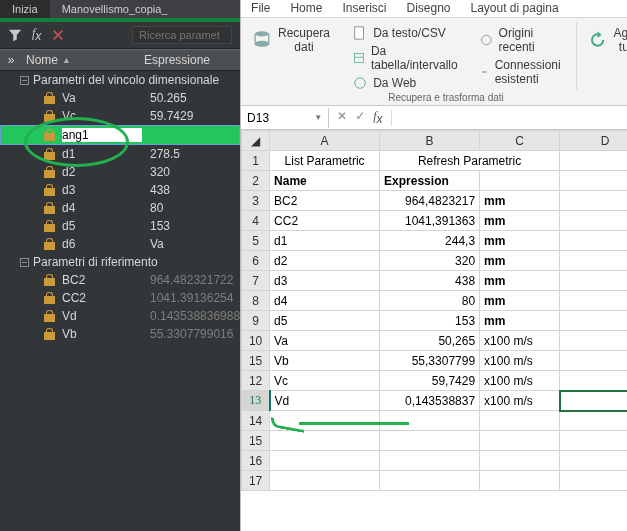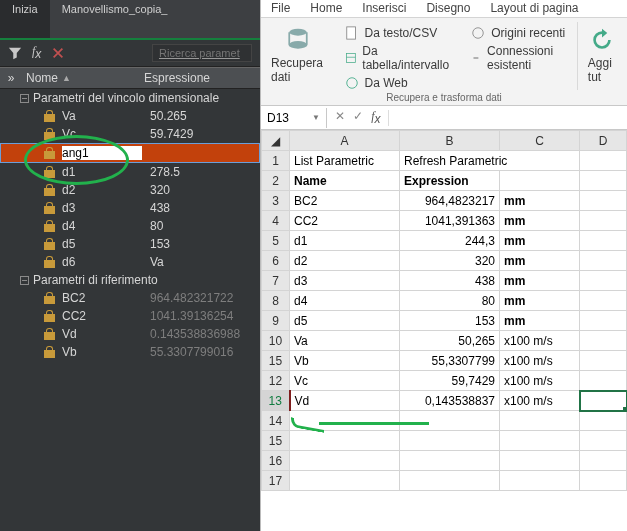--- a/index.html
+++ b/index.html
@@ -1,80 +1,80 @@
 <!DOCTYPE html>
 <html><head>
 <meta charset="utf-8">
 <style>
   * { box-sizing: border-box; margin: 0; padding: 0; font-family: "Segoe UI", Tahoma, sans-serif; font-size: 12px; }
   body { width: 627px; height: 531px; display: flex; overflow: hidden; background: #fff; }
 
   
   .left { width: 260px; background: #333638; color: #d6d6d6; display: flex; flex-direction: column; }
-  .tabs { display: flex; height: 40px; background: #3d3f42; border-bottom: 2px solid #15803d; }
+  .tabs { display: flex; height: 22px; background: #3d3f42; border-bottom: 4px solid #15803d; align-items: flex-end; }
   .tab { padding: 3px 12px; font-size: 11px; color: #cfcfcf; }
   .tab.active { background: #2a2c2e; }
   .panel-title { padding: 6px 8px; font-size: 12px; color: #d6d6d6; border-bottom: 1px solid #2a2c2e; }
   .toolbar { display: flex; align-items: center; gap: 10px; padding: 4px 8px; border-bottom: 1px solid #222; }
   .tb-icon { width: 14px; height: 14px; }
-  .search { margin-left: auto; background: #2f3133; border: 1px solid #444; color: #999; padding: 2px 6px; width: 100px; font-size: 11px; text-decoration: underline; }
+  .search { margin-left: auto; background: #2f3133; border: 1px solid #444; color: #999; padding: 2px 6px; width: 100px; font-size: 11px; }
   .headers { display: flex; background: #4c4f52; border-top: 1px solid #666; border-bottom: 1px solid #222; height: 22px; align-items: center; }
   .hdr-exp { width: 22px; text-align: center; }
   .hdr-name { width: 118px; padding-left: 4px; display:flex; align-items:center; gap:4px;}
   .hdr-expr { flex: 1; padding-left: 4px; }
   .sort-icon { font-size:9px; color:#aaa; }
   .tree { position: relative; flex:1; overflow:hidden; }
   .group { display:flex; align-items:center; gap:4px; padding:2px 4px 2px 20px; color:#d6d6d6; }
   .group .sq { display:inline-block; width:9px; height:9px; border:1px solid #8a8a8a; position:relative; }
   .group .sq::before { content:""; position:absolute; left:1px; right:1px; top:3px; height:1px; background:#8a8a8a; }
   .row { display:flex; align-items:center; height:18px; padding-left: 44px; position:relative;}
   .row .icon { width:12px; height:12px; margin-right:6px; flex-shrink:0; }
   .row .nm { width:88px; color:#d6d6d6; }
   .row .val { color:#d6d6d6; }
   .row.ref .val { color:#7e7e7e; }
-  .row.editing { background:#c2410c; color:#000; border:1px solid #6a9ed9; padding-left:43px; height:20px; }
+  .row.editing { background:#22c55e; color:#000; border:1px solid #6a9ed9; padding-left:43px; height:20px; }
   .row.editing input { border:none; outline:none; font-size:12px; width:80px; }
 
   
   .ellipse { position:absolute; border:3px solid #22b14c; border-radius:50%; width:105px; height:50px; left:24px; top:46px; pointer-events:none; }
 
   
   .lock { display:inline-block; width:11px; height:13px; position:relative; }
   .lock::before { content:""; position:absolute; bottom:0; left:0; width:11px; height:8px; background:#c89a3a; }
   .lock::after { content:""; position:absolute; top:0; left:2px; width:5px; height:5px; border:1px solid #c89a3a; border-bottom:none; border-radius:3px 3px 0 0; }
 
   
   .right { flex:1; background:#f3f3f3; display:flex; flex-direction:column; border-left:1px solid #bbb;}
   .ribbon-tabs { display:flex; height:18px; background:#fff; border-bottom:1px solid #d4d4d4; font-size:11px; color:#444; }
   .ribbon-tabs span { padding:1px 10px; }
   .ribbon { display:flex; background:#f3f3f3; border-bottom:1px solid #c8c8c8; padding:4px 0 0 0; height:88px; }
   .rbn-grp { padding:0 10px; border-right:1px solid #d9d9d9; display:flex; flex-direction:column; align-items:center; justify-content:space-between;}
-  .rbn-big { display:flex; flex-direction:column; align-items:center; gap:2px; color:#3a3a3a; font-size:11px; padding-top:4px;}
+  .rbn-big { display:flex; align-items:center; gap:2px; color:#3a3a3a; font-size:11px; padding-top:4px;text-align:center;}
   .rbn-big svg { width:28px; height:28px; }
   .rbn-items { display:flex; flex-direction:column; gap:4px; padding-top:4px; }
   .rbn-item { display:flex; align-items:center; gap:6px; font-size:11px; color:#3a3a3a;}
   .rbn-item svg { width:14px; height:14px; }
   .rbn-label { font-size:10px; color:#666; text-align:center; padding:2px 0 3px 0; grid-column:1/-1;}
   .ribbon-inner { display:flex; }
 
   .namebar { display:flex; align-items:center; background:#fff; border-bottom:1px solid #c8c8c8; height:24px; }
-  .namebox { width:66px; border-right:1px solid #c8c8c8; padding:3px 6px; font-size:12px; display:flex; align-items:center; justify-content:space-between;}
+  .namebox { width:88px; border-right:1px solid #c8c8c8; padding:3px 6px; font-size:12px; display:flex; align-items:center; justify-content:space-between;}
   .namebox .dd { font-size:8px; color:#777; }
   .fx-icons { display:flex; gap:8px; padding:0 8px; color:#888; font-size:12px;}
   .fx { font-style:italic; font-family: "Cambria Math", serif; color:#555;}
   .divider { width:1px; height:16px; background:#ddd; }
 
   .sheet { flex:1; background:#fff; overflow:hidden; position:relative;}
   table.xl { border-collapse:collapse; width:100%; table-layout:fixed;}
   table.xl th, table.xl td { border:1px solid #d4d4d4; height:20px; font-size:12px; padding:0 4px; white-space:nowrap; overflow:hidden;}
   table.xl th { background:#e6e6e6; font-weight:normal; color:#333; text-align:center; }
   table.xl th.rowh { background:#e6e6e6; width:28px; text-align:center; }
-  table.xl th.rowh.sel { background:#d5d5d5; color:#0f7b3f; border-right:2px solid #7f1d1d;}
+  table.xl th.rowh.sel { background:#d5d5d5; color:#0f7b3f; border-right:2px solid #0f766e;font-family:Liberation Serif, serif;}
   table.xl td { background:#fff; color:#000;}
-  .btn { background:#d7cfa3; border:1px solid #a9a176; text-align:left; font-size:12px; padding:1px 0;}
+  .btn { background:#d7cfa3; border:1px solid #a9a176; text-align:center; font-size:12px; padding:1px 0;}
   .bold { font-weight:bold; }
   .ralign { text-align:right; }
   .sel-cell { outline:2px solid #217346; outline-offset:-1px; position:relative;}
   .sel-cell::after { content:""; position:absolute; right:-3px; bottom:-3px; width:6px; height:6px; background:#217346;}
 
   
   .underline-mark { position:absolute; left:58px; top:292px; width:110px; height:3px; background:#22b14c; }
   .underline-mark::after { content:""; position:absolute; left:-28px; top:-2px; width:30px; height:7px; border-bottom:3px solid #22b14c; border-left:3px solid #22b14c; border-radius:0 0 0 8px; transform:skewY(10deg);}
 </style>
 </head>

